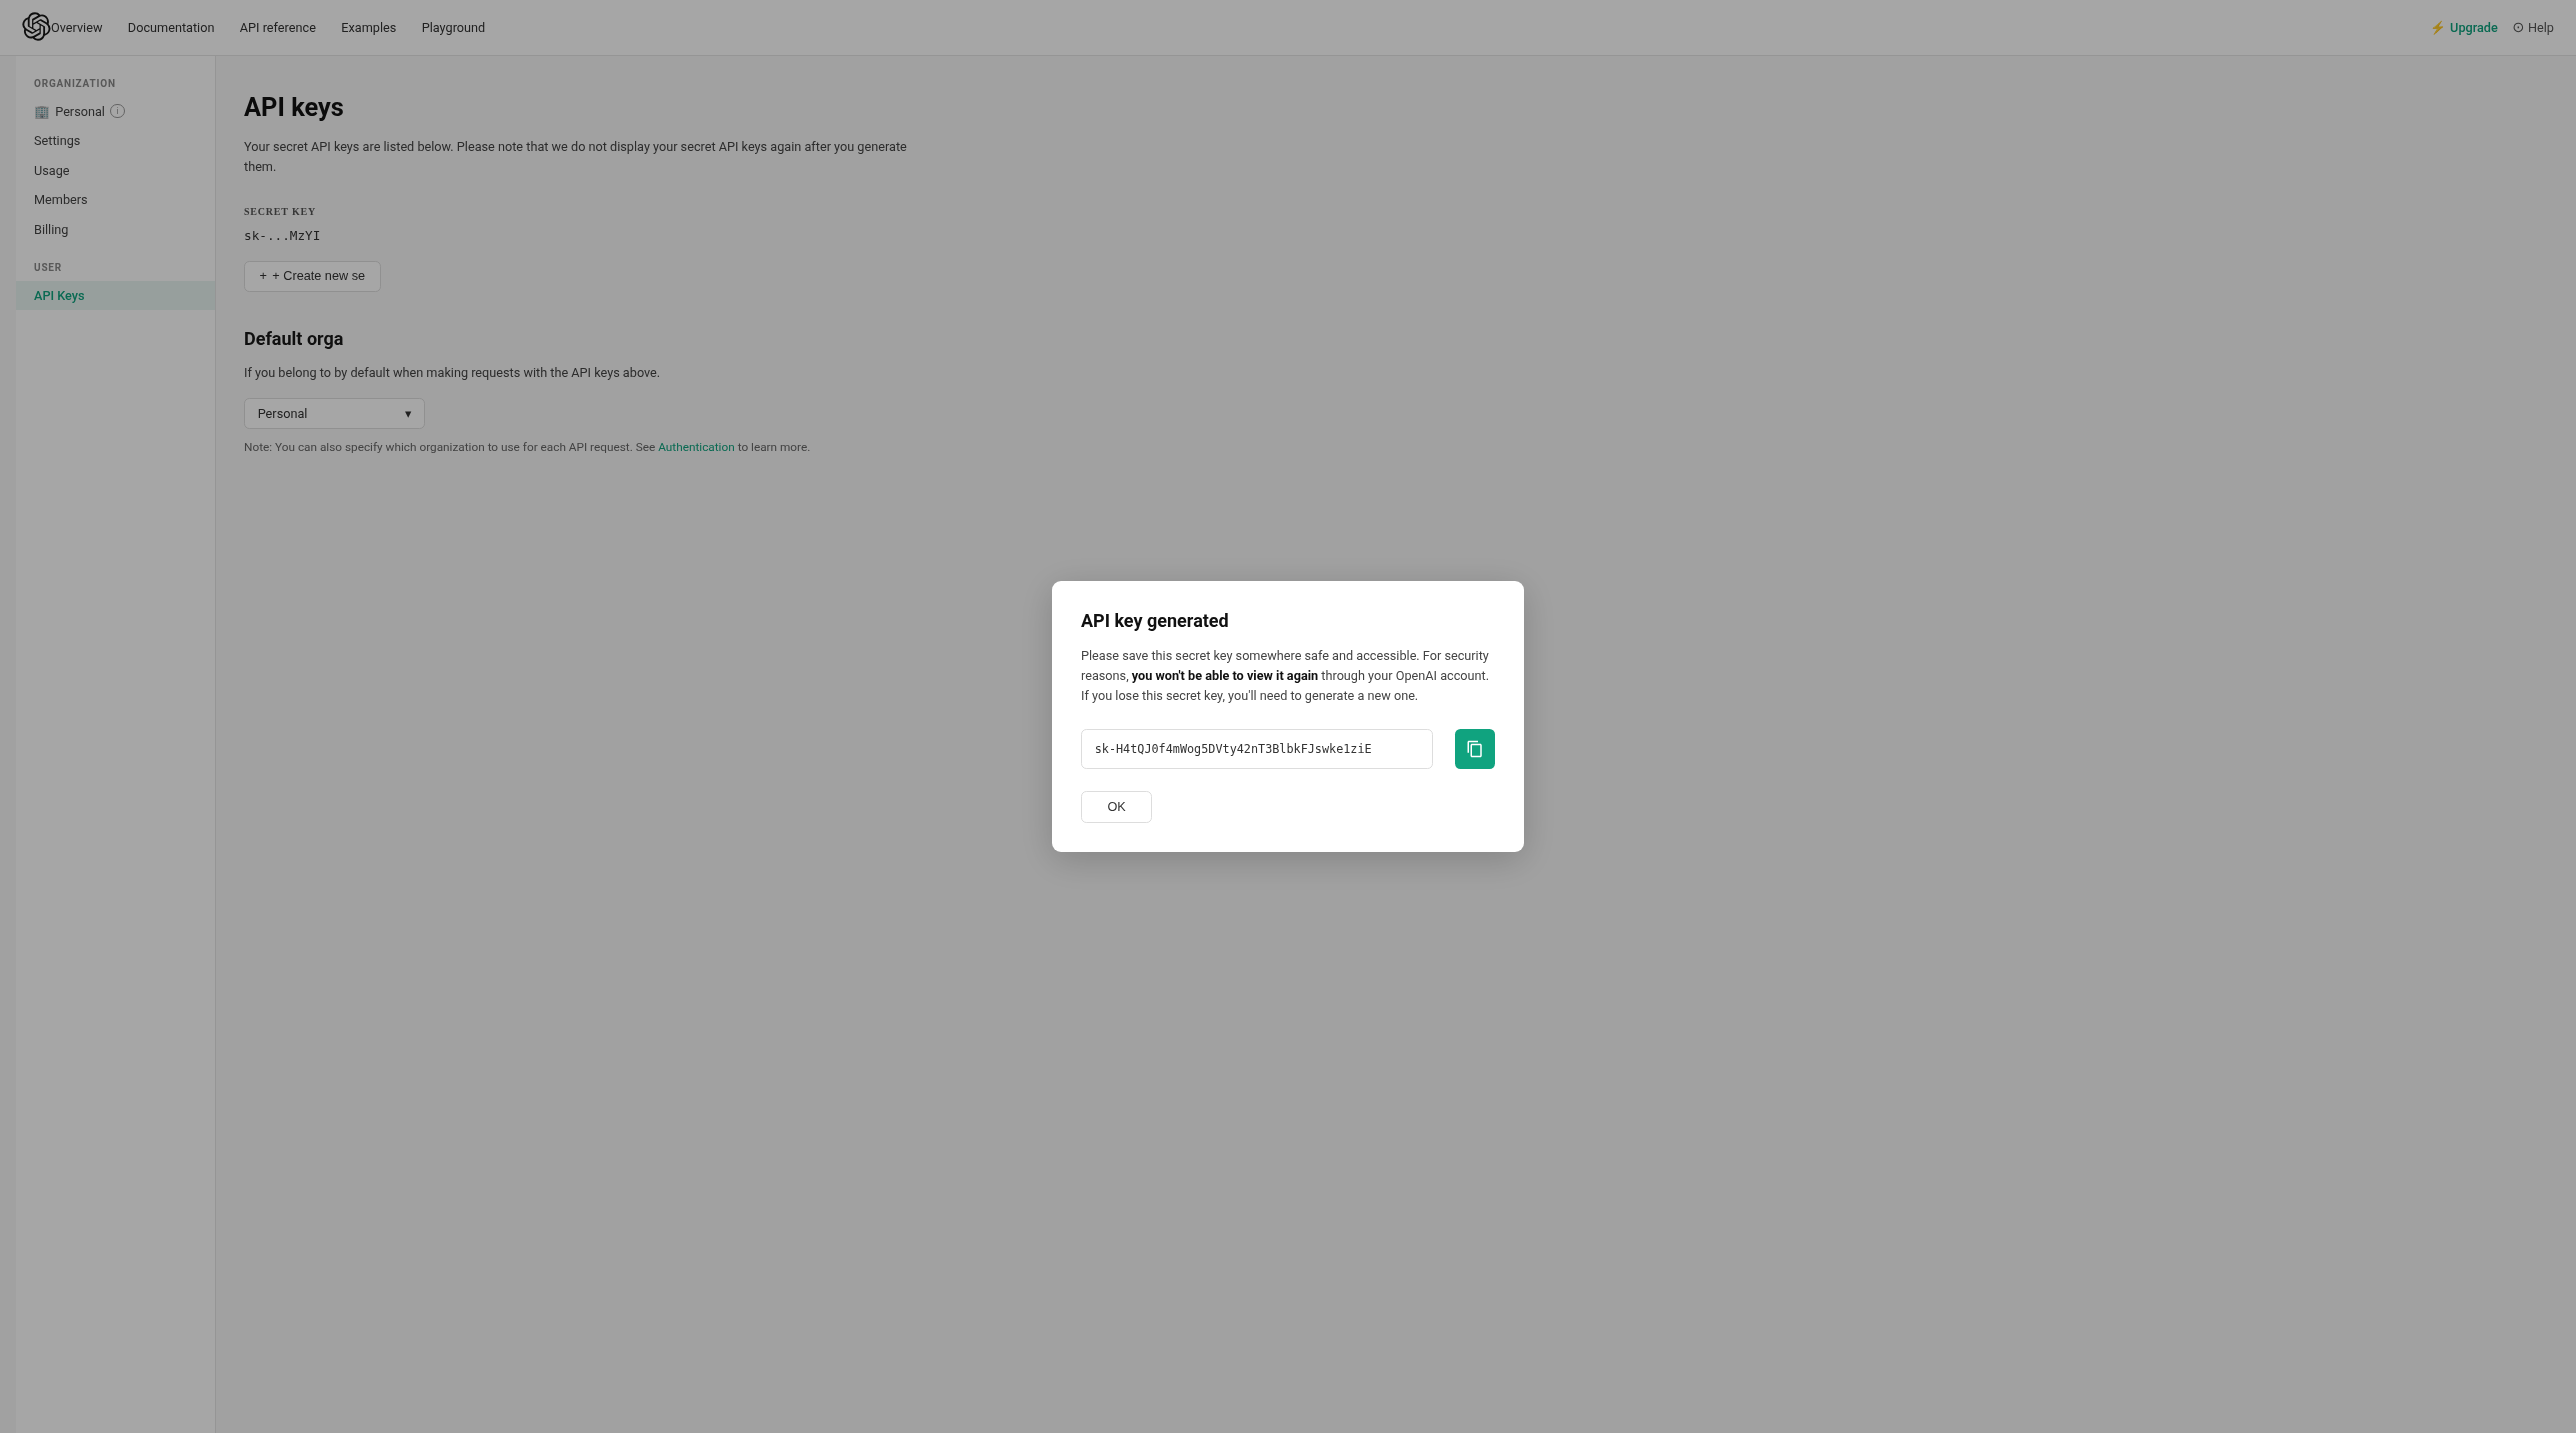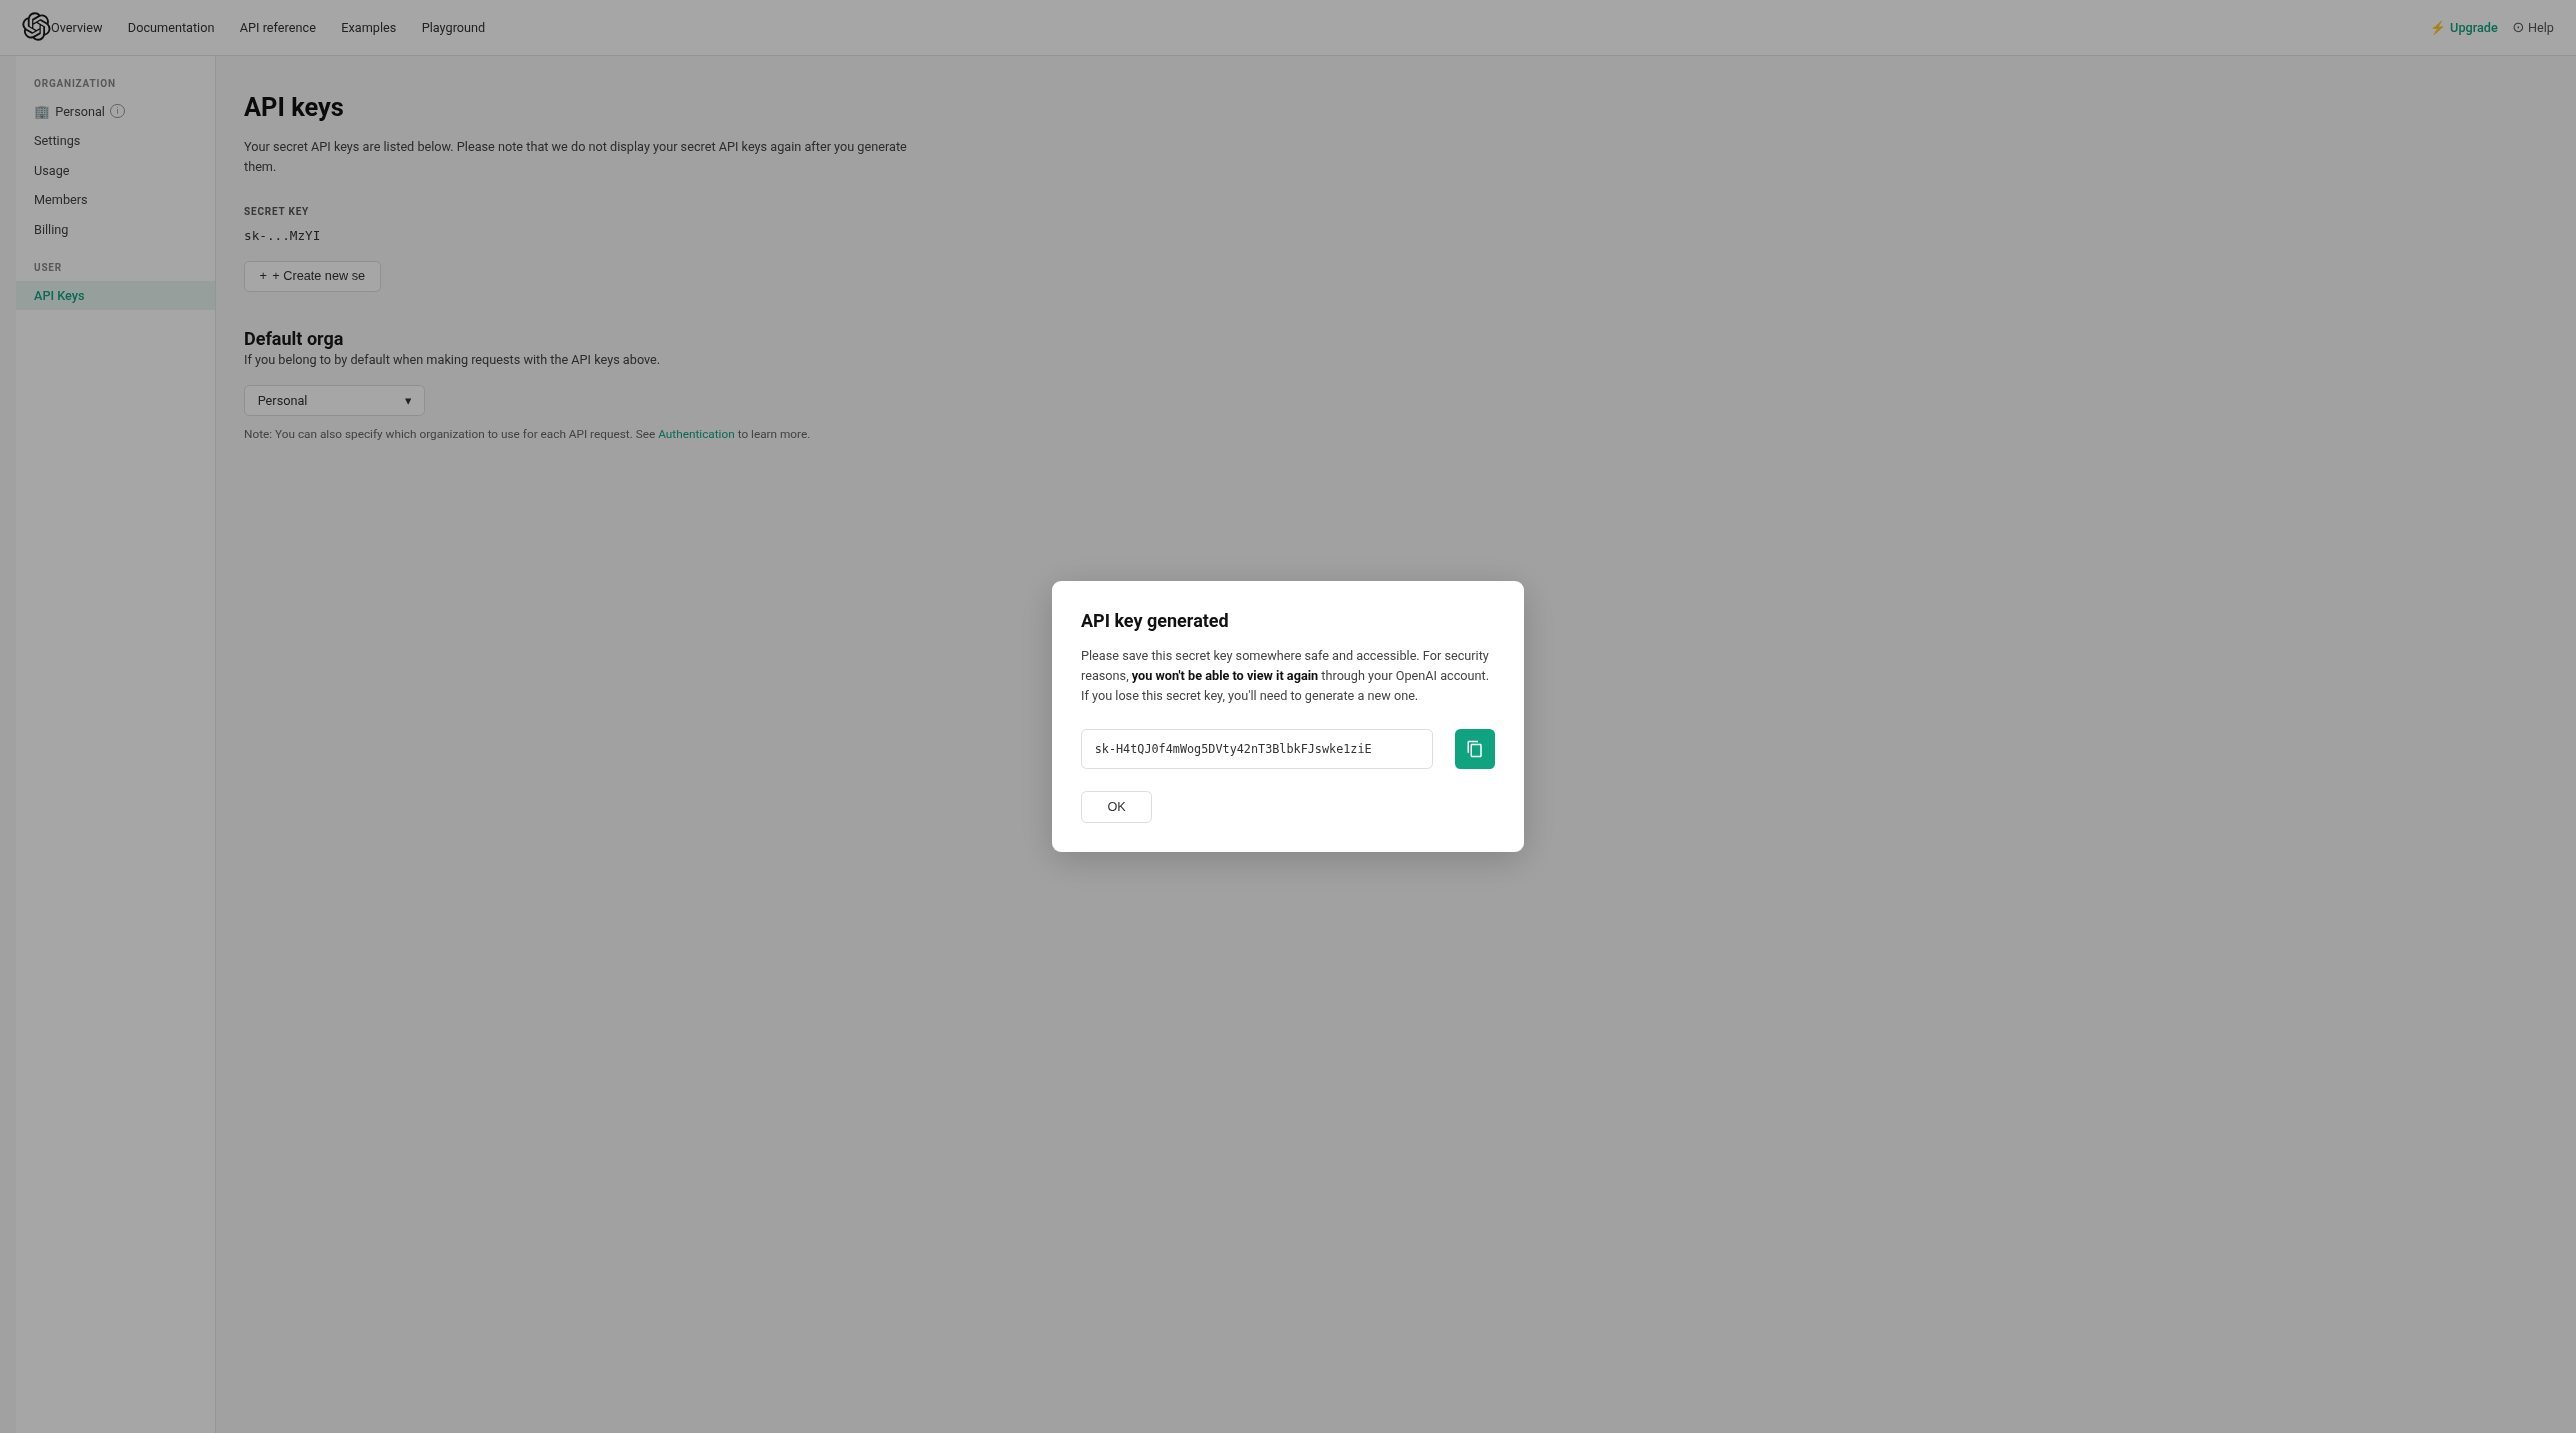--- a/index.html
+++ b/index.html
@@ -44,31 +44,31 @@
     .sidebar-group { margin-bottom: 18px; }
     .sidebar-org-row { display: flex; align-items: center; gap: 5.4px; padding: 7.3px 18px; font-size: 12.7px; color: #444; cursor: pointer; }
     .info-icon { width: 14.5px; height: 14.5px; border-radius: 50%; border: 1.4px solid #999; display: inline-flex; align-items: center; justify-content: center; font-size: 9px; color: #999; flex-shrink: 0; }
 
     
     .main { margin-left: 200px; padding: 36px 44px; flex: 1; }
 
     .page-title { font-size: 25.4px; font-weight: 700; margin-bottom: 14.5px; color: #111; }
     .page-desc { font-size: 12.7px; color: #444; line-height: 1.6; max-width: 689px; margin-bottom: 11px; }
 
-    .section-label { font-size: 10px; font-weight: 700; text-transform: uppercase; letter-spacing: 0.08em; color: #555; margin: 29px 0 11px; }
+    .section-label { font-size: 10px; font-weight: 700; text-transform: uppercase; letter-spacing: 0.08em; color: #555; margin: 29px 0 11px; font-family: Liberation Serif, serif; }
     .key-row { display: flex; align-items: center; gap: 14.5px; margin-bottom: 18px; }
     .key-value { font-family: monospace; font-size: 12.7px; color: #333; }
 
     .create-btn {
       display: inline-flex; align-items: center; gap: 5.4px;
       border: 1.4px solid #ddd; border-radius: 5.4px; padding: 7.3px 14.5px;
       font-size: 12.7px; color: #333; cursor: pointer; background: #fff;
     }
 
-    .default-org-title { font-size: 18px; font-weight: 700; margin-top: 36px; margin-bottom: 1px; }
+    .default-org-title { font-size: 18px; font-weight: 700; margin-top: 36px; margin-bottom: 14px; }
     .default-org-desc { font-size: 12.7px; color: #444; line-height: 1.6; max-width: 689px; margin-bottom: 14.5px; }
 
     .org-select {
       display: flex; align-items: center; justify-content: space-between;
       width: 181px; border: 1.4px solid #ddd; border-radius: 5.4px;
       padding: 7.3px 12.7px; font-size: 12.7px; color: #333; background: #fff; cursor: pointer;
     }
 
     .note-text { font-size: 11.8px; color: #666; margin-top: 11px; }
     .note-link { color: #10a37f; text-decoration: none; }

